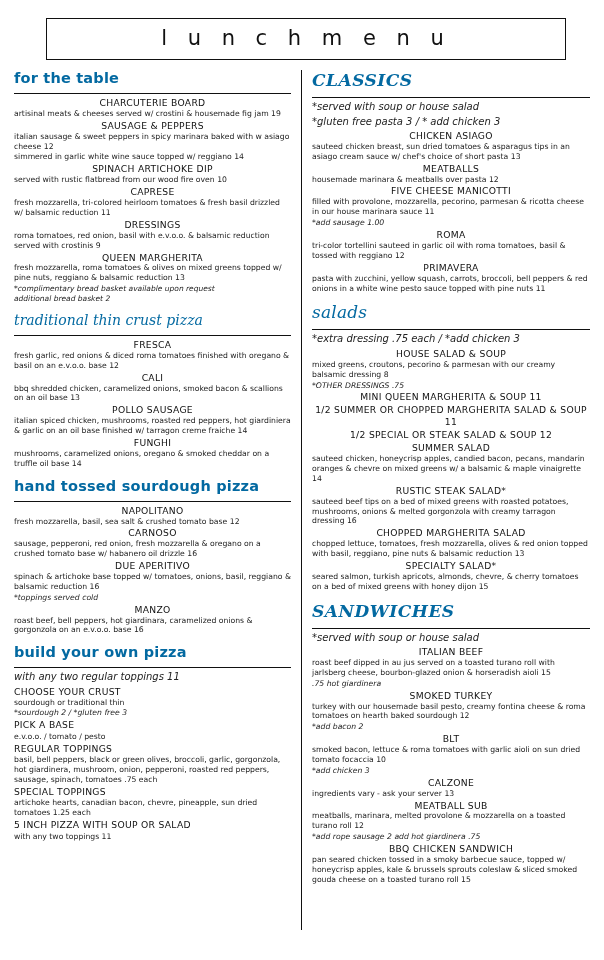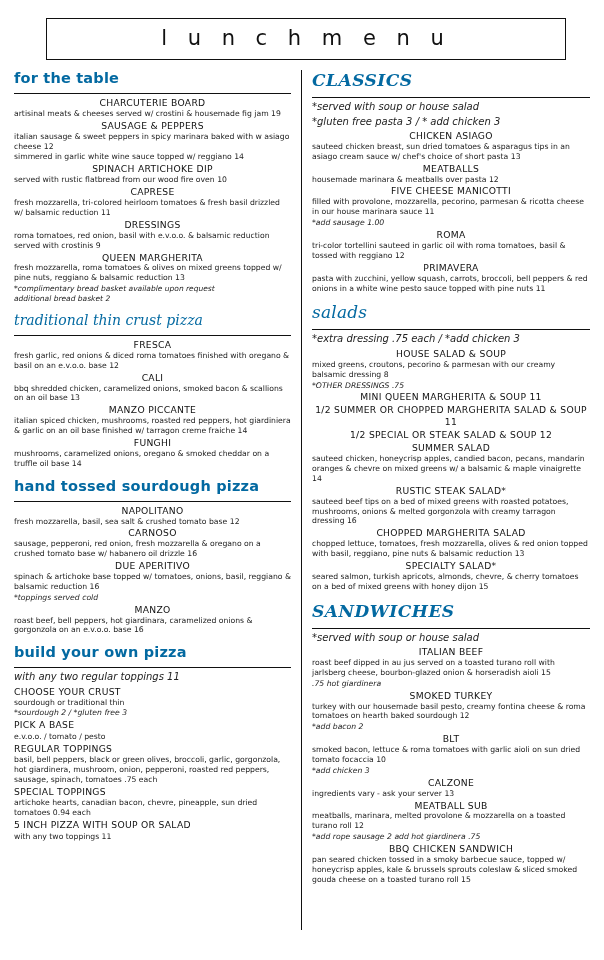--- a/index.html
+++ b/index.html
@@ -166,21 +166,21 @@
           <div class="sec-head script">traditional thin crust pizza</div>
           <div class="item">
             <div class="item-name">FRESCA</div>
             <div class="item-desc">fresh garlic, red onions &amp; diced roma tomatoes finished with oregano &amp; basil on an e.v.o.o. base  12</div>
           </div>
           <div class="item">
             <div class="item-name">CALI</div>
             <div class="item-desc">bbq shredded chicken, caramelized onions, smoked bacon &amp; scallions on an oil base  13</div>
           </div>
           <div class="item">
-            <div class="item-name">MANZO PICCANTE</div>
+            <div class="item-name">POLLO SAUSAGE</div>
             <div class="item-desc">italian spiced chicken, mushrooms, roasted red peppers, hot giardiniera &amp; garlic on an oil base finished w/ tarragon creme fraiche  14</div>
           </div>
           <div class="item">
             <div class="item-name">FUNGHI</div>
             <div class="item-desc">mushrooms, caramelized onions, oregano &amp; smoked cheddar on a truffle oil base  14</div>
           </div>
         </div>
         <div class="section">
           <div class="sec-head">hand tossed sourdough pizza</div>
           <div class="item">
@@ -214,21 +214,21 @@
           <div class="item">
             <div class="byo-head">PICK A BASE</div>
             <div class="byo-line">e.v.o.o. / tomato / pesto</div>
           </div>
           <div class="item">
             <div class="byo-head">REGULAR TOPPINGS</div>
             <div class="byo-line">basil, bell peppers, black or green olives, broccoli, garlic, gorgonzola, hot giardinera, mushroom, onion, pepperoni, roasted red peppers, sausage, spinach,  tomatoes .75 each</div>
           </div>
           <div class="item">
             <div class="byo-head">SPECIAL TOPPINGS</div>
-            <div class="byo-line">artichoke hearts, canadian bacon, chevre, pineapple, sun dried tomatoes 0.94 each</div>
+            <div class="byo-line">artichoke hearts, canadian bacon, chevre, pineapple, sun dried tomatoes 1.25 each</div>
           </div>
           <div class="item">
             <div class="byo-head">5 INCH PIZZA WITH SOUP OR SALAD</div>
             <div class="byo-line">with any two toppings  11</div>
           </div>
         </div>
       </div>
     <div class="col col-right">
         <div class="section">
           <div class="sec-head plain-caps">CLASSICS</div>

